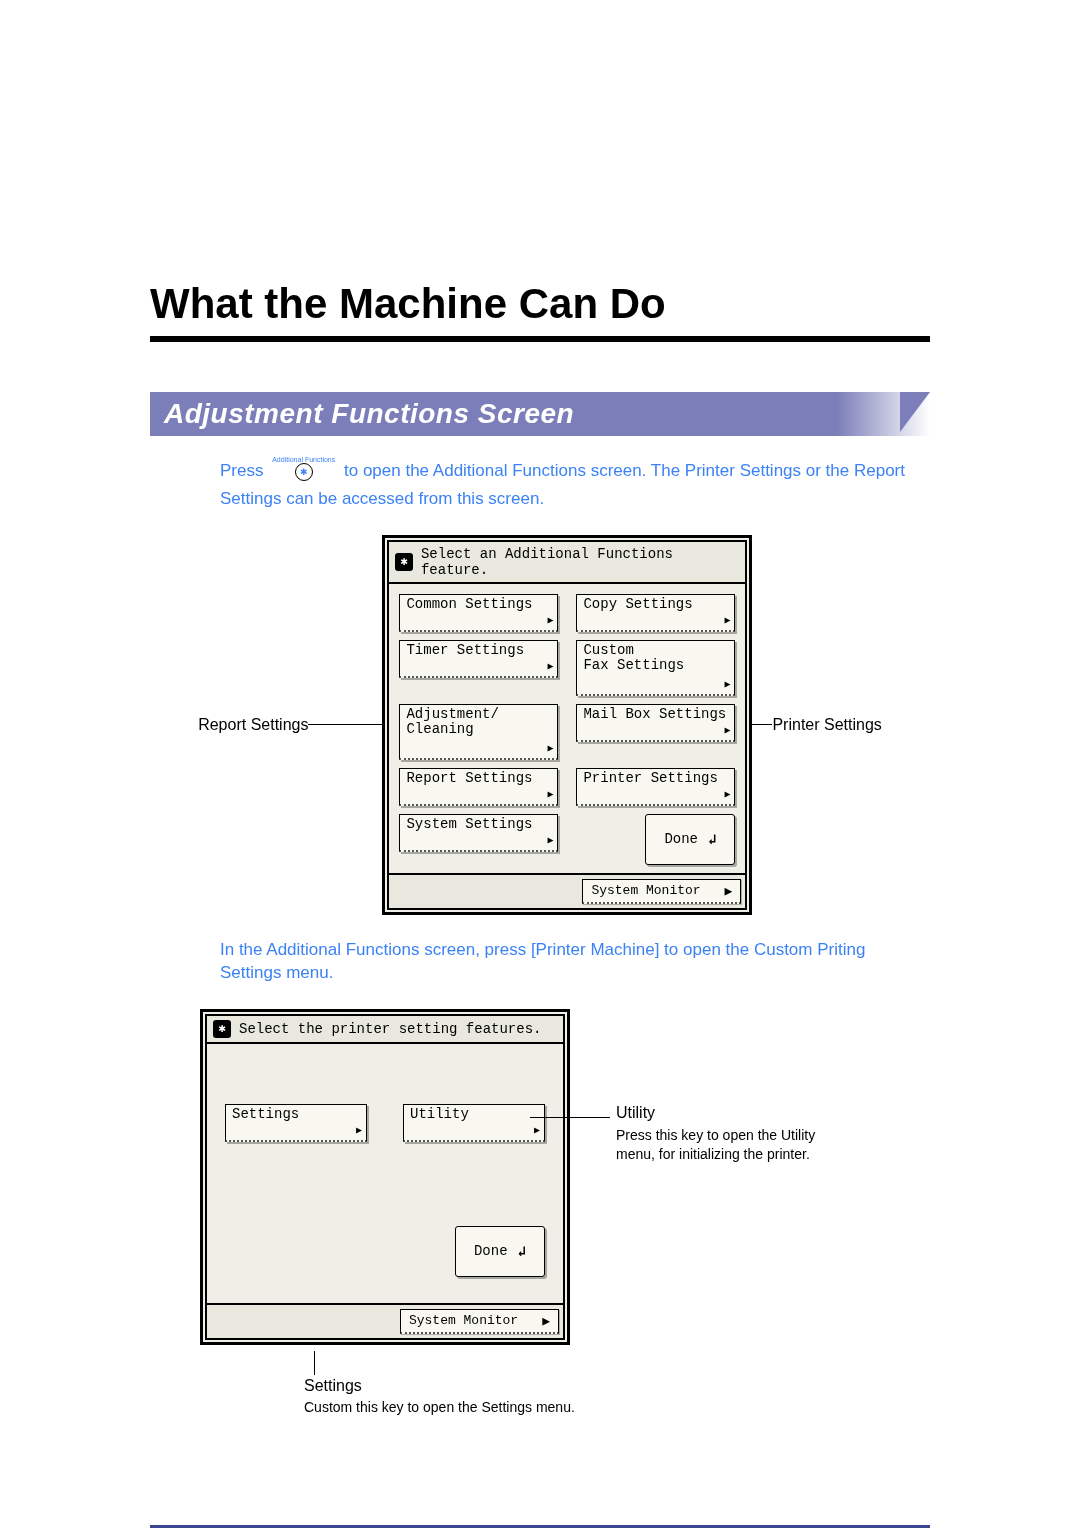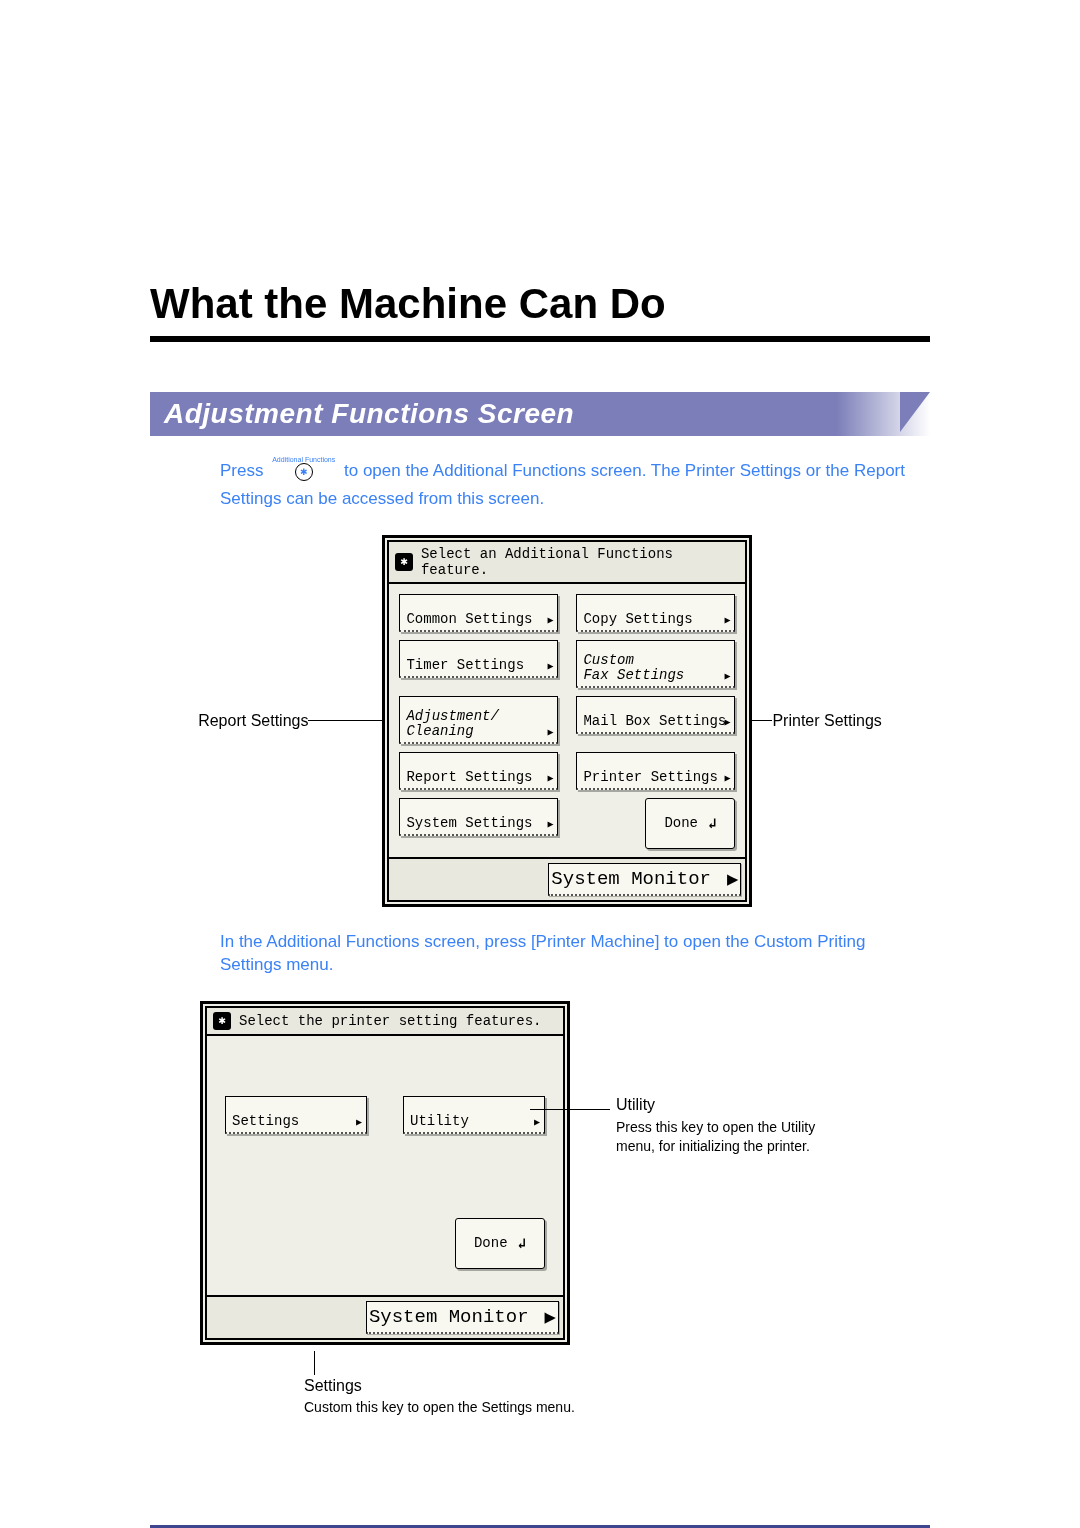--- a/index.html
+++ b/index.html
@@ -146,24 +146,24 @@
     .tbtn {
       background: #f8f8f0;
       border: 1px solid #000;
       border-bottom: 2px dotted #555;
       box-shadow: 2px 2px 0 rgba(0,0,0,0.3);
       font-size: 14px;
       height: 38px;
       padding: 2px 6px;
       position: relative;
       display: flex;
-      align-items: flex-end;
+      align-items: flex-start;
       line-height: 1.1;
     }
-    .tbtn.tall { height: 48px; font-style: italic; }
+    .tbtn.tall { height: 56px; }
     .tbtn .tri {
       position: absolute;
       right: 4px;
       bottom: 4px;
       font-size: 10px;
     }
     .done-row {
       grid-column: 2;
       display: flex;
       justify-content: flex-end;
@@ -188,25 +188,25 @@
       padding: 4px;
       display: flex;
       justify-content: flex-end;
       background: #e8e8de;
     }
     .sysmon {
       background: #f8f8f0;
       border: 1px solid #000;
       border-bottom: 2px dotted #555;
       box-shadow: 1px 1px 0 rgba(0,0,0,0.25);
-      font-size: 19px;
-      padding: 3px 2px;
+      font-size: 13px;
+      padding: 3px 8px;
       display: inline-flex;
       align-items: center;
-      gap: 16px;
+      gap: 24px;
     }
 
     .lcd.lcd1 { width: 370px; }
     .lcd.lcd2 { width: 370px; margin-left: 50px; }
 
     
     .shot-row-2 {
       display: flex;
       align-items: flex-start;
       margin-top: 24px;

